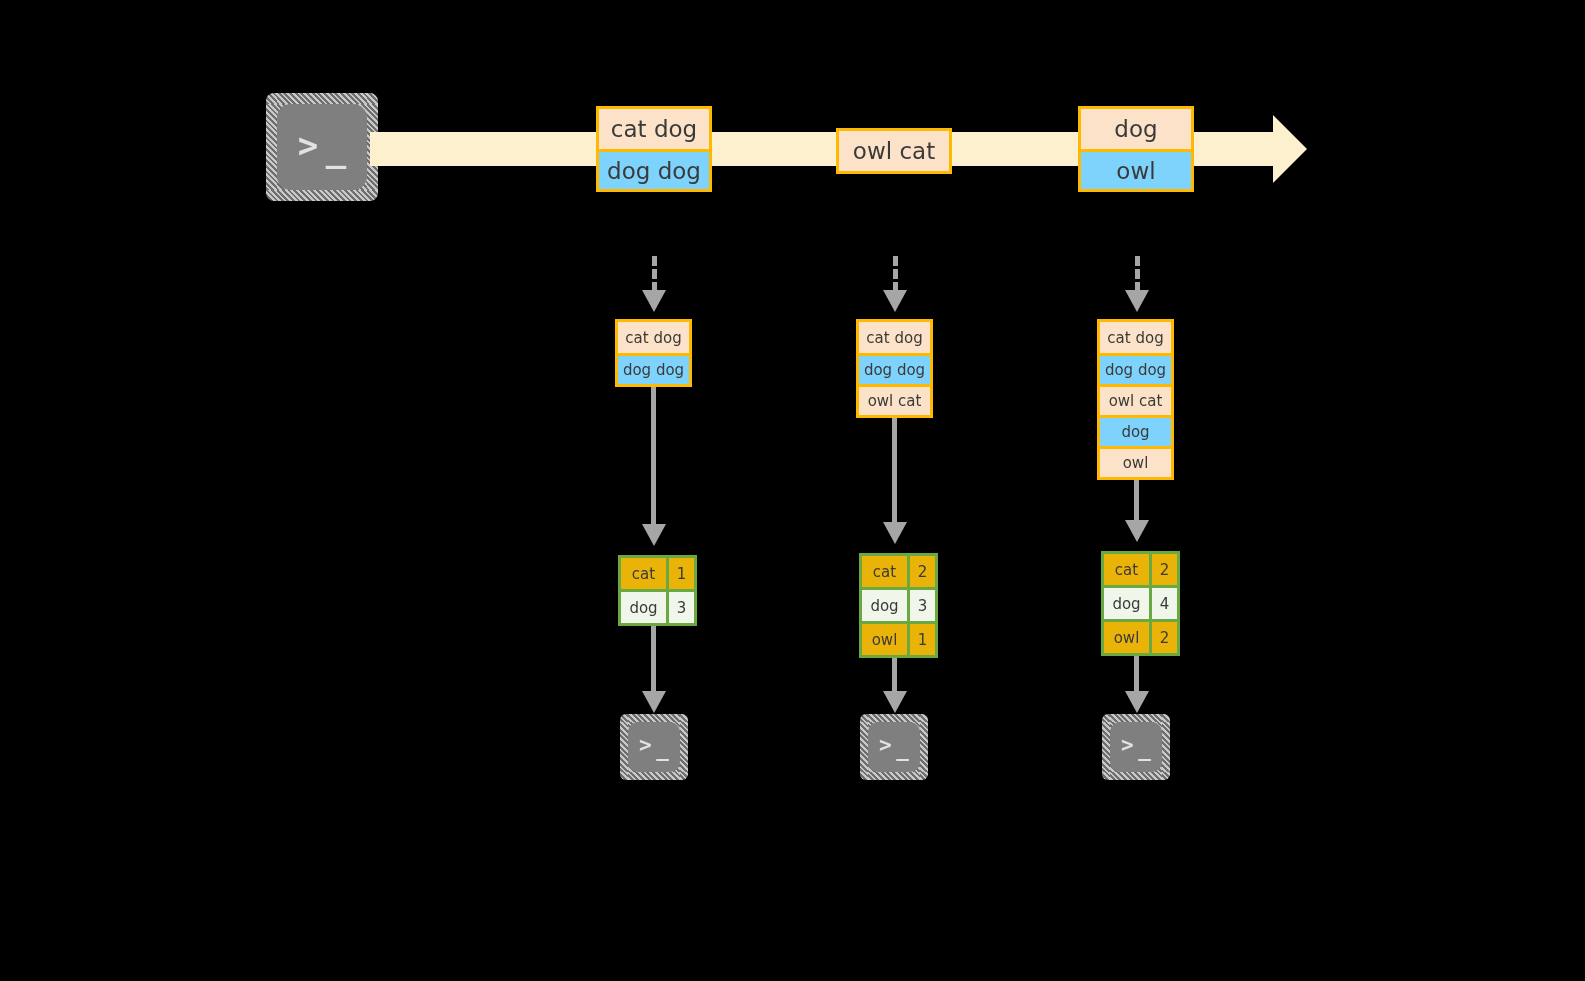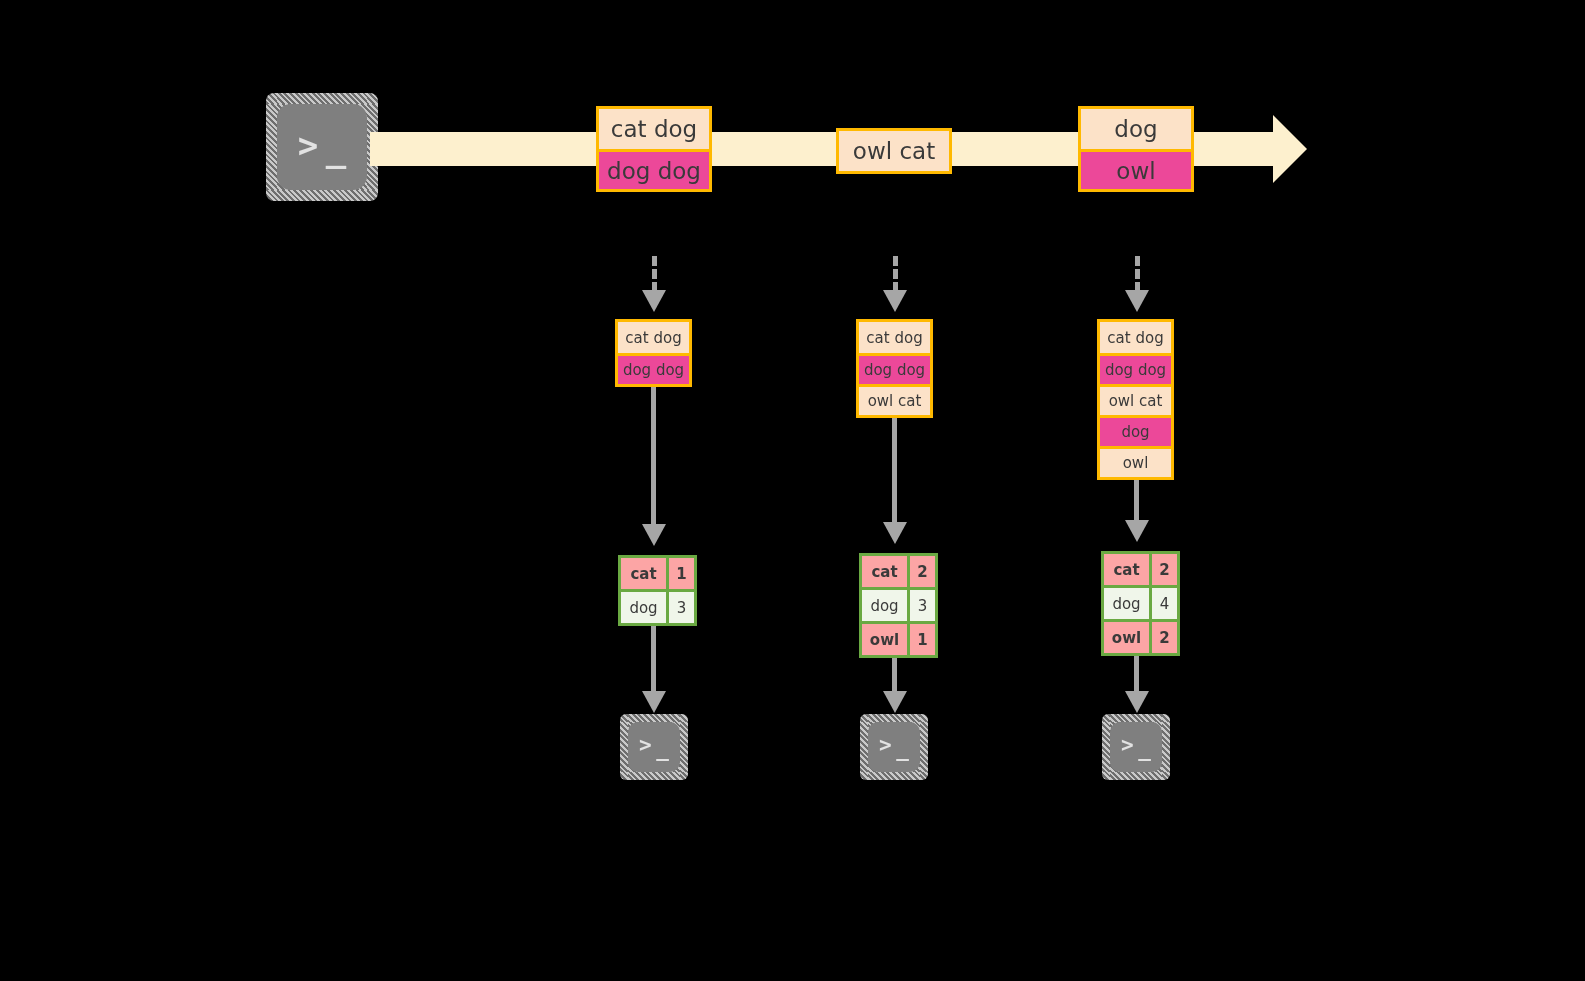--- a/index.html
+++ b/index.html
@@ -82,21 +82,21 @@
     box-sizing: border-box;
     display: flex;
     align-items: center;
     justify-content: center;
     color: #3a3a3a;
     white-space: nowrap;
     border-top: 3px solid #ffb900;
   }
   .obox .row:first-child { border-top: none; }
   .obox .row.dark  { background: #fce2c8; }
-  .obox .row.light { background: #ec4899; }
+  .obox .row.light { background: #7dd3fc; }
 
   .obox.large { width: 116px; }
   .obox.large .row { height: 40px; font-size: 23px; }
   .obox.large.single .row { height: 40px; }
 
   .obox.mini { width: 77px; }
   .obox.mini .row { height: 31px; font-size: 15px; }
 
   
   .gtable {
@@ -117,21 +117,21 @@
   .gtable .gcell {
     box-sizing: border-box;
     display: flex;
     align-items: center;
     justify-content: center;
     font-size: 15px;
     color: #3a3a3a;
   }
   .gtable .gcell.key { width: 48px; border-right: 3px solid #6aa942; }
   .gtable .gcell.val { width: 25px; }
-  .gtable .grow.shadeA .gcell { background: #fca5a5; font-weight: bold; }
+  .gtable .grow.shadeA .gcell { background: #eab308; }
   .gtable .grow.shadeB .gcell { background: #f0f6ea; }
 
   
   .vline {
     position: absolute;
     width: 5px;
     background: #a6a6a6;
     z-index: 2;
   }
   .vline.dashed {

